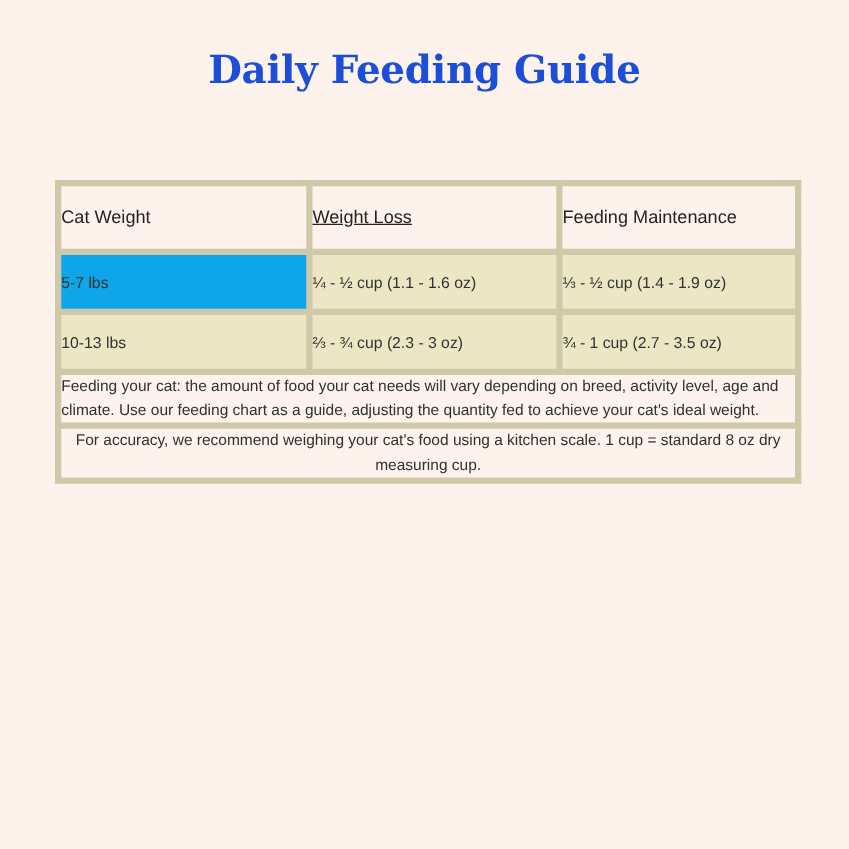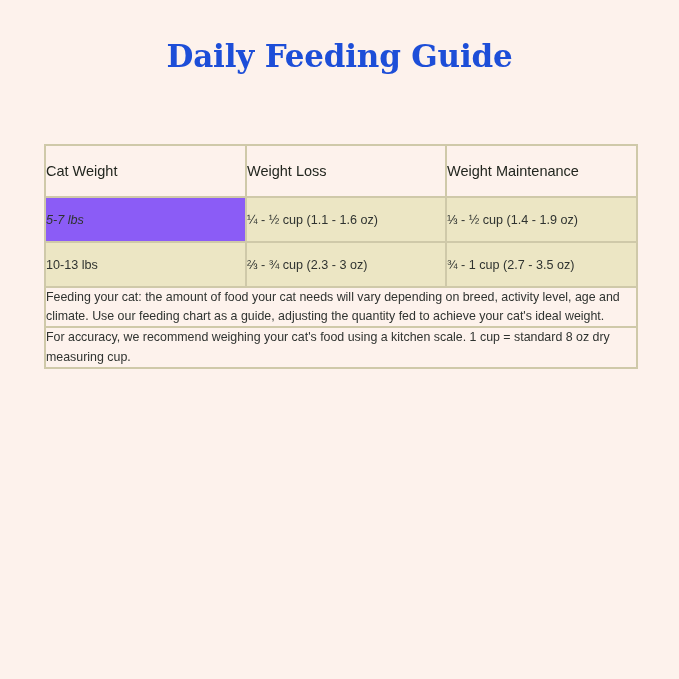--- a/index.html
+++ b/index.html
@@ -39,21 +39,21 @@
     width: 592px;
   }
   table.guide {
     width: 592px;
     border-collapse: collapse;
     table-layout: fixed;
     background: transparent;
   }
   table.guide th,
   table.guide td {
-    border: 2px solid #0f172a;
+    border: 5px solid #0f172a;
     padding: 0;
     vertical-align: middle;
     text-align: left;
   }
   col.c1 { width: 201px; }
   col.c2 { width: 200px; }
   col.c3 { width: 191px; }
 
   th.head {
     height: 50px;
@@ -91,38 +91,38 @@
   <div class="table-wrap">
     <table class="guide">
       <colgroup>
         <col class="c1">
         <col class="c2">
         <col class="c3">
       </colgroup>
       <thead>
         <tr>
           <th class="head" style="border-color: rgb(207, 201, 169);">Cat Weight</th>
-          <th class="head" style="border-color: rgb(207, 201, 169);">Weight Loss</th>
-          <th class="head" style="border-color: rgb(207, 201, 169);">Weight Maintenance</th>
+          <th class="head" style="border-color: rgb(207, 201, 169); text-decoration: underline;">Weight Loss</th>
+          <th class="head" style="border-color: rgb(207, 201, 169);">Feeding Maintenance</th>
         </tr>
       </thead>
       <tbody>
         <tr class="alt">
-          <td class="cell" style="background: #8b5cf6; border-color: rgb(207, 201, 169); font-style: italic;">5-7 lbs</td>
+          <td class="cell" style="background: #0ea5e9; border-color: rgb(207, 201, 169);">5-7 lbs</td>
           <td class="cell" style="background: rgb(236, 230, 196); border-color: rgb(207, 201, 169);">¼ - ½ cup (1.1 - 1.6 oz)</td>
           <td class="cell" style="background: rgb(236, 230, 196); border-color: rgb(207, 201, 169);">⅓ - ½ cup (1.4 - 1.9 oz)</td>
         </tr>
         <tr class="alt">
           <td class="cell" style="background: rgb(236, 230, 196); border-color: rgb(207, 201, 169);">10-13 lbs</td>
           <td class="cell" style="background: rgb(236, 230, 196); border-color: rgb(207, 201, 169);">⅔ - ¾ cup (2.3 - 3 oz)</td>
           <td class="cell" style="background: rgb(236, 230, 196); border-color: rgb(207, 201, 169); margin-left: 23px;">¾ - 1 cup (2.7 - 3.5 oz)</td>
         </tr>
         <tr>
           <td class="note" colspan="3" style="border-color: rgb(207, 201, 169); margin-top: 12px;">Feeding your cat: the amount of food your cat needs will vary depending on breed, activity level, age and climate. Use our feeding chart as a guide, adjusting the quantity fed to achieve your cat's ideal weight.</td>
         </tr>
         <tr>
-          <td class="note" colspan="3" style="border-color: rgb(207, 201, 169);">For accuracy, we recommend weighing your cat's food using a kitchen scale. 1 cup = standard 8 oz dry measuring cup.</td>
+          <td class="note" colspan="3" style="border-color: rgb(207, 201, 169); text-align: center;">For accuracy, we recommend weighing your cat's food using a kitchen scale. 1 cup = standard 8 oz dry measuring cup.</td>
         </tr>
       </tbody>
     </table>
   </div>
 
 </div>
 
 </body></html>

